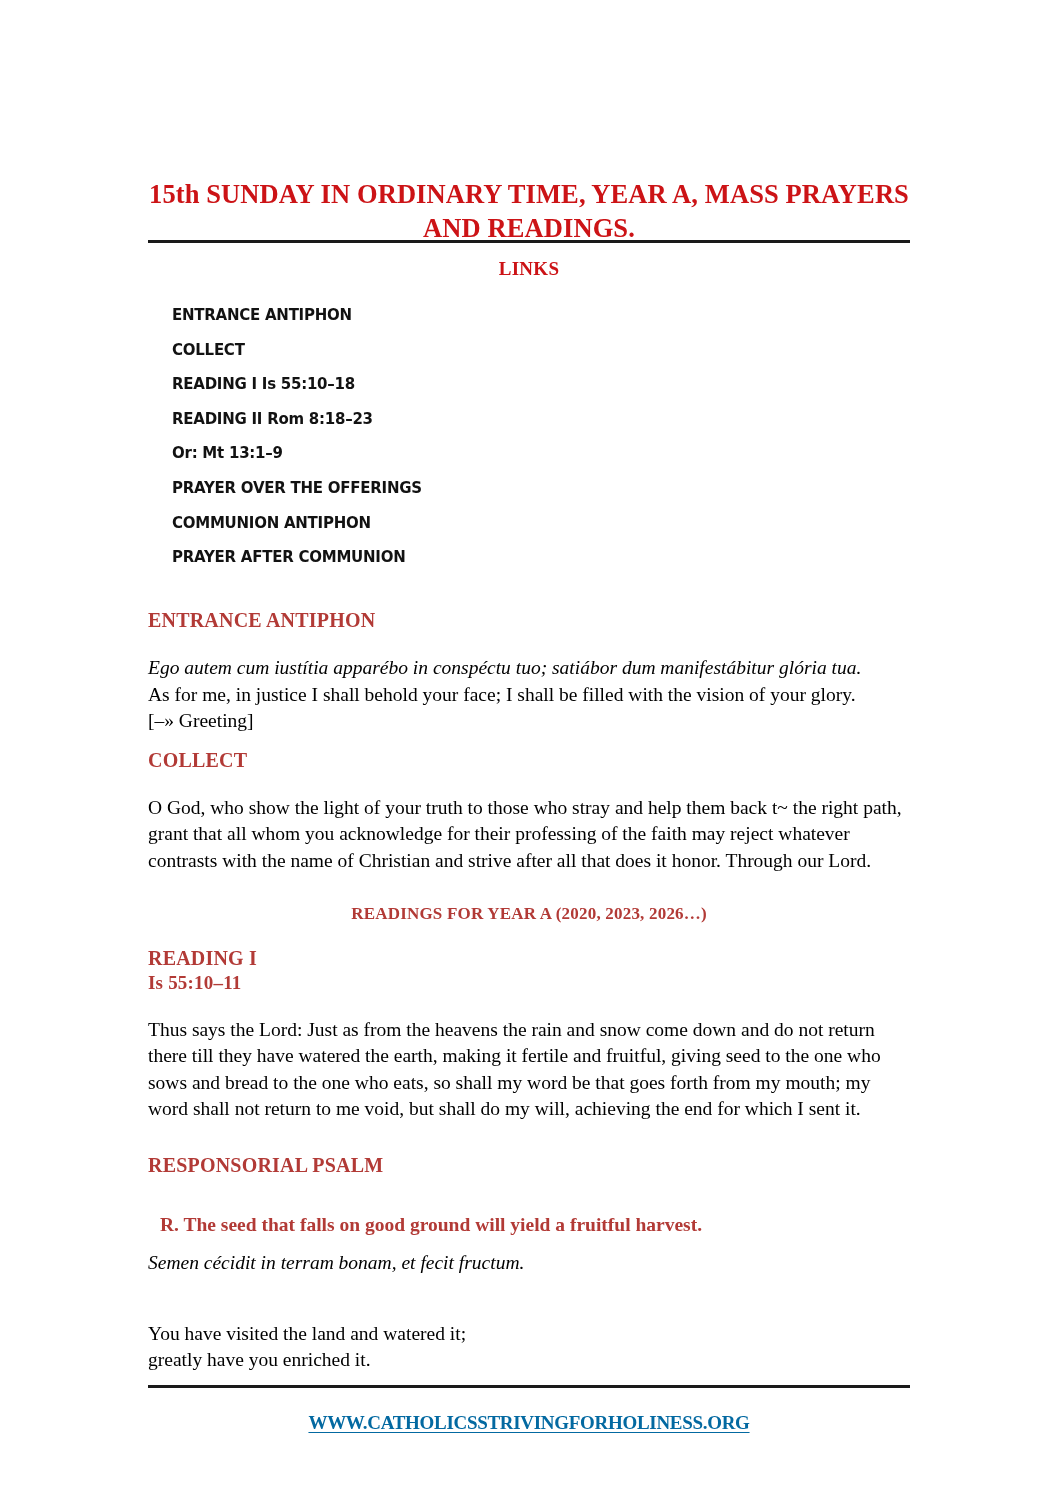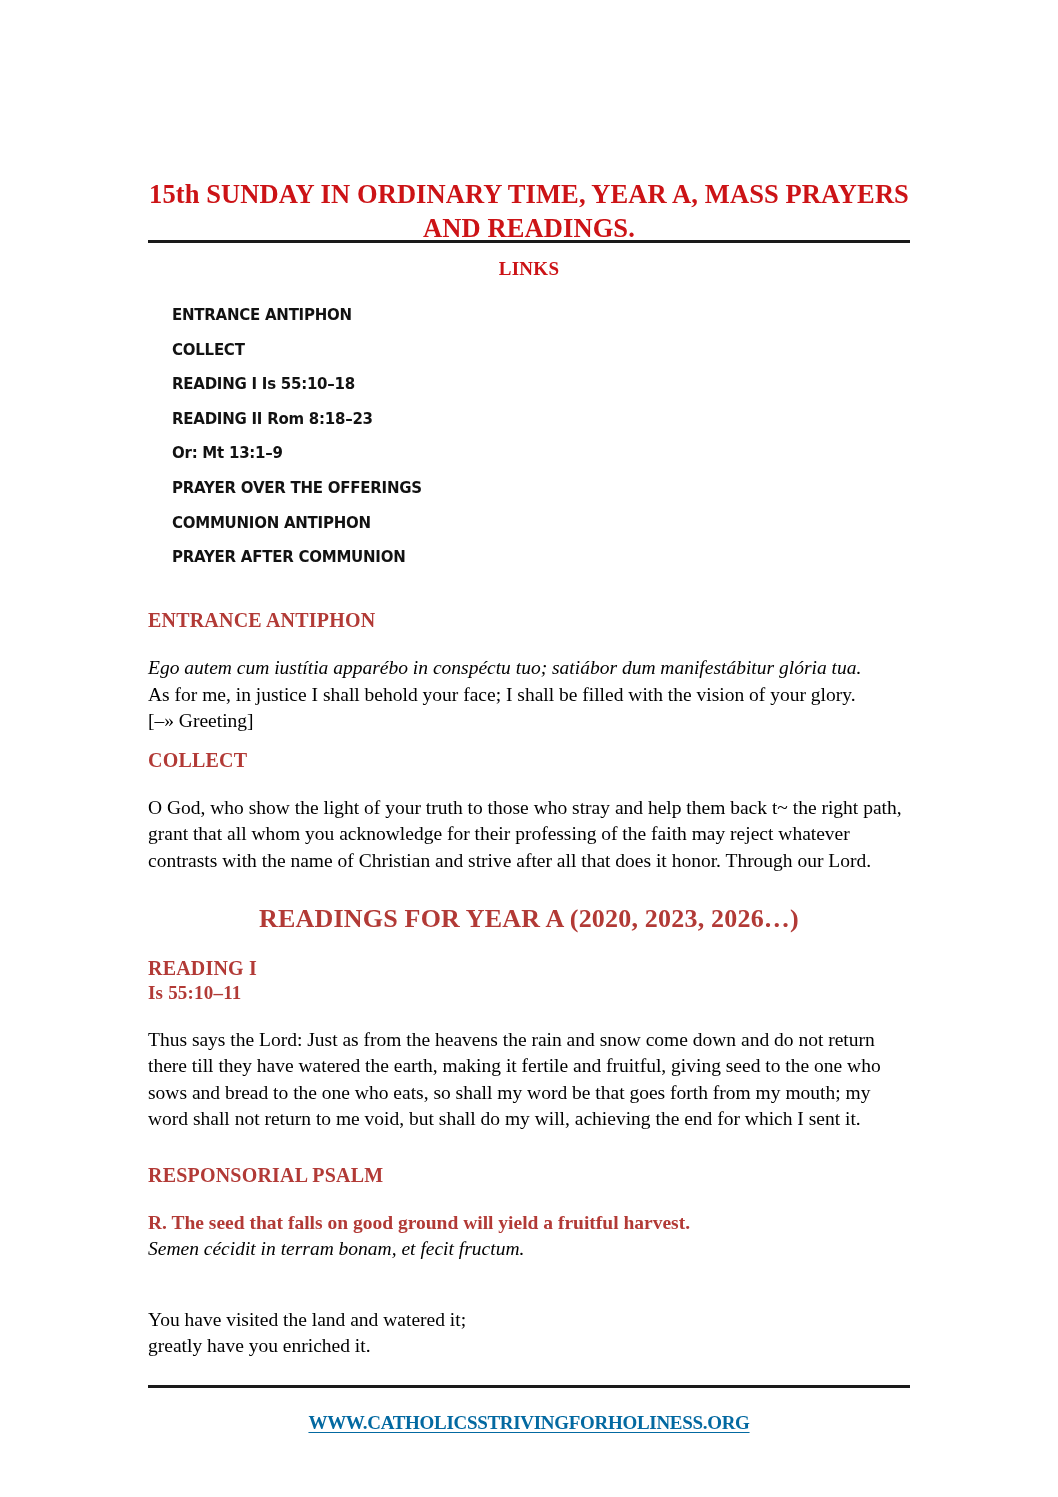--- a/index.html
+++ b/index.html
@@ -101,39 +101,39 @@
     margin: 0;
   }
   .sec-heading.sub {
     font-size: 19px;
   }
 
   .centered-heading {
     text-align: center;
     font-family: "Liberation Serif", "DejaVu Serif", serif;
     font-weight: bold;
-    font-size: 26px;
+    font-size: 17px;
     color: #B23A36;
     letter-spacing: 0.2px;
     margin: 0;
   }
 
   p.body {
     margin: 0;
     font-family: "Liberation Serif", "DejaVu Serif", serif;
     font-size: 19.5px;
     line-height: 26.5px;
     color: #000000;
     text-align: left;
   }
   p.body.latin {
     font-style: italic;
   }
   p.resp {
-    margin: 0;
+    margin: 12px;
     font-family: "Liberation Serif", "DejaVu Serif", serif;
     font-weight: bold;
     font-size: 19.5px;
     line-height: 26.5px;
     color: #B23A36;
   }
 
   .gap-sm { height: 13px; }
   .gap-md { height: 22px; }
   .gap-lg { height: 30px; }

